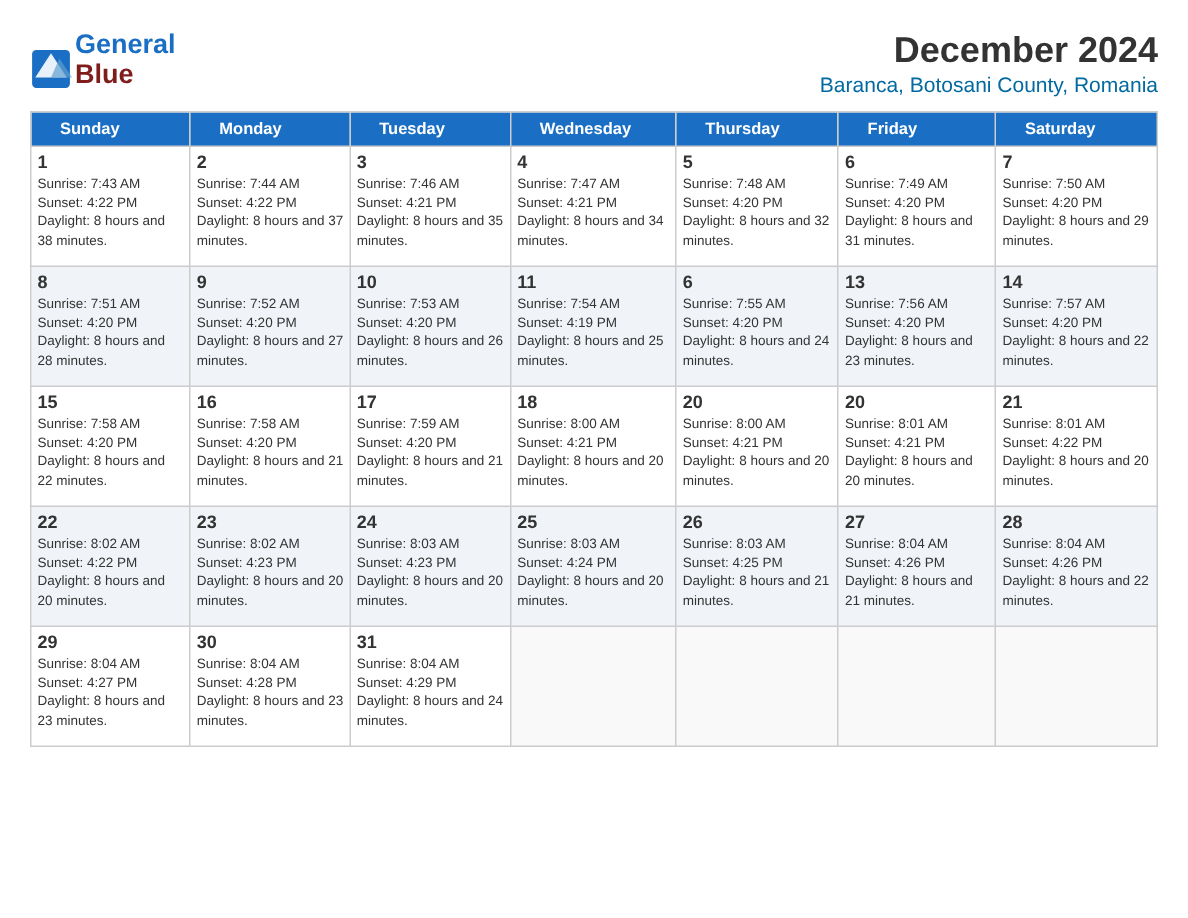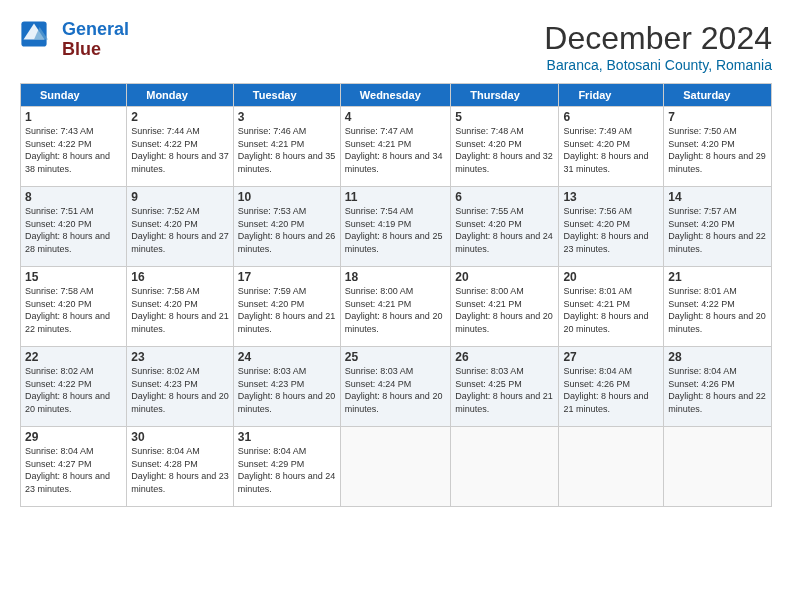--- a/index.html
+++ b/index.html
@@ -16,43 +16,42 @@
       padding: 20px 20px 10px 20px;
     }
     .header {
       display: flex;
       align-items: flex-start;
       justify-content: space-between;
       margin-bottom: 10px;
     }
     .logo {
       display: flex;
-      align-items: flex-start;
-      gap: 12px;
+      align-items: flex-end;
     }
     .logo-text {
       font-size: 18px;
       font-weight: bold;
       color: #333;
       line-height: 1.1;
     }
     .logo-text span {
       color: #1a6fc4;
     }
     .logo-icon {
       width: 28px;
       height: 28px;
       margin-right: 2px;
     }
     .title-block {
       text-align: right;
     }
     .month-title {
-      font-size: 32px;
-      font-weight: normal;
+      font-size: 24px;
+      font-weight: bold;
       color: #333;
     }
     .subtitle {
       font-size: 14px;
       color: #0369a1;
     }
     .calendar {
       width: 100%;
       border-collapse: collapse;
       font-size: 10px;

